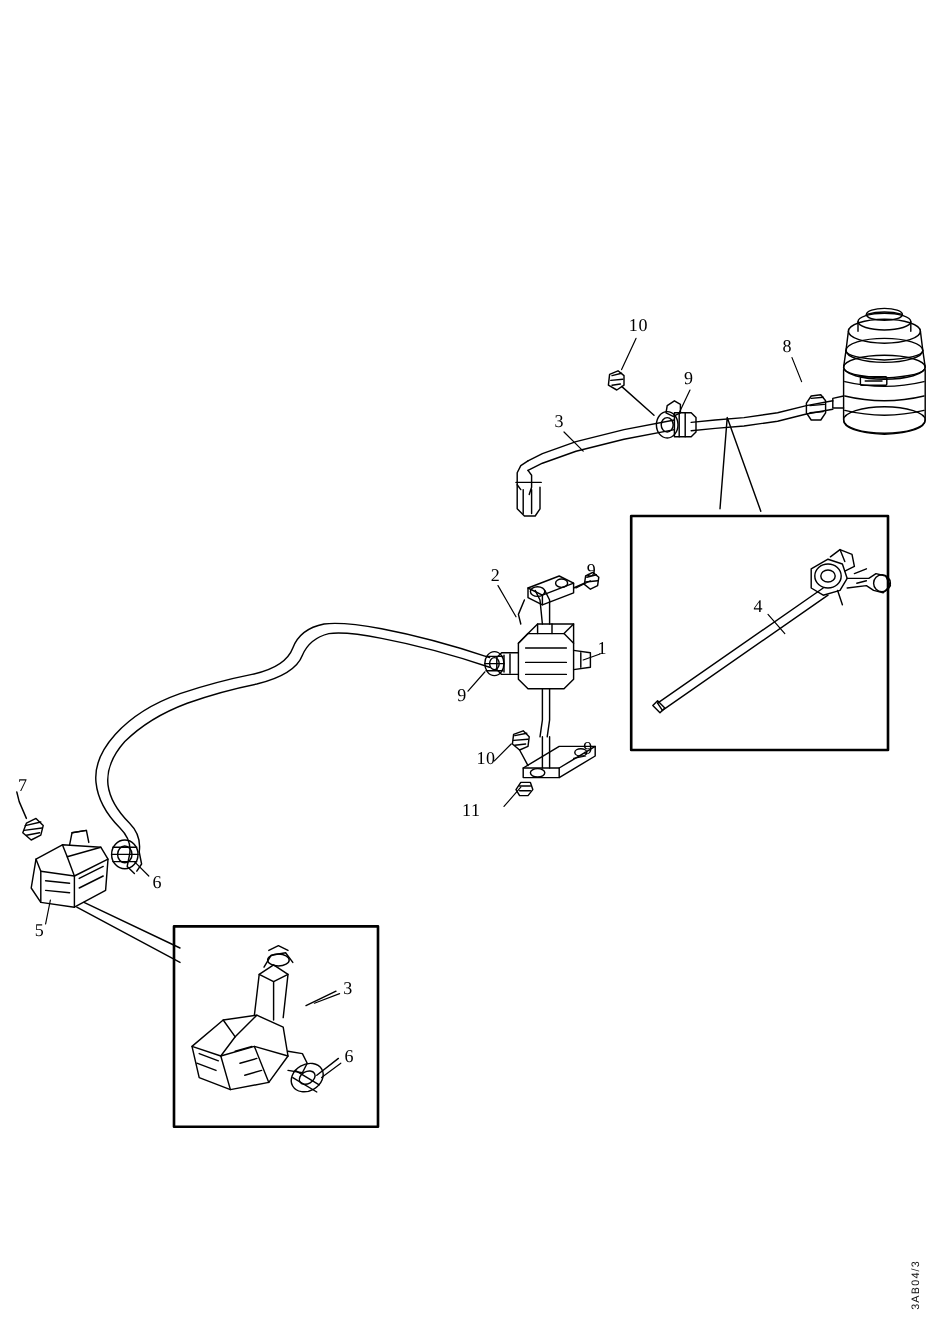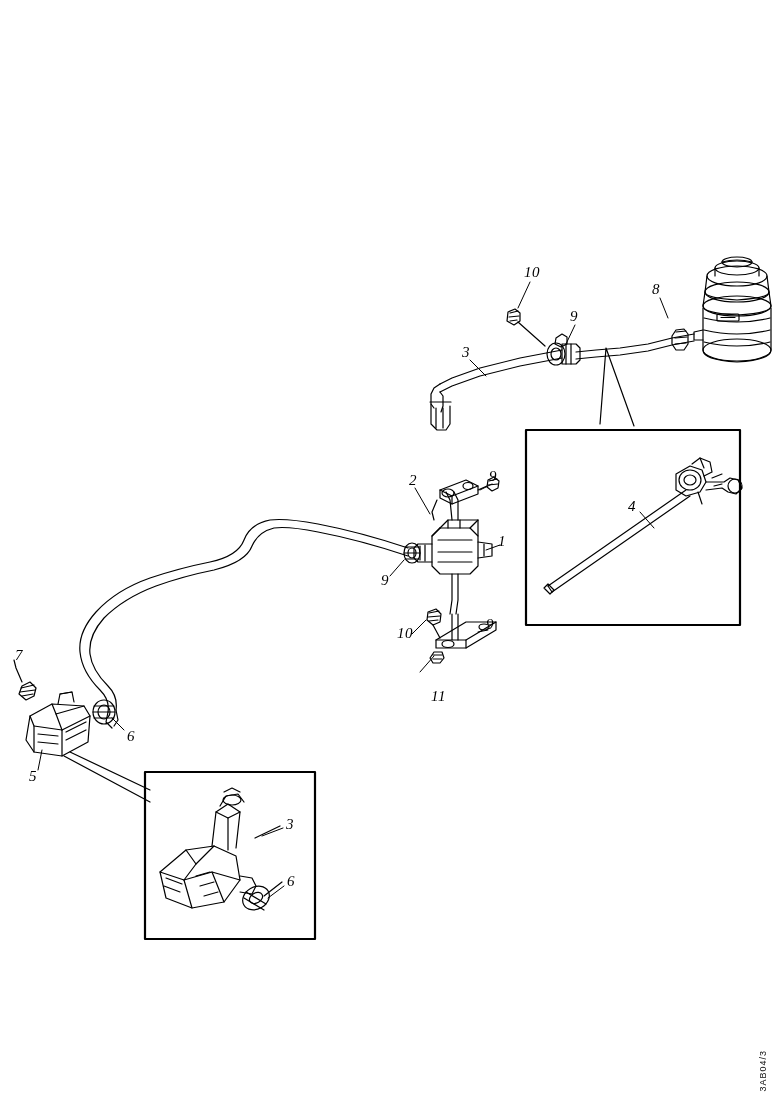--- a/index.html
+++ b/index.html
@@ -15,21 +15,20 @@
   svg.dwg{position:absolute;left:0;top:0;width:778px;height:1100px;}
   .callout{
     position:absolute;
     font-family:"Liberation Serif", serif;
     font-size:15px;
     font-weight:400;
     color:#000;
     line-height:1;
     white-space:nowrap;
     letter-spacing:0.5px;
-    font-style:italic;
   }
   .watermark{
     position:absolute;
     right:10px;
     bottom:8px;
     font-family:"Liberation Sans", sans-serif;
     font-size:9px;
     color:#000;
     writing-mode:vertical-rl;
     transform:rotate(180deg);
@@ -276,20 +275,20 @@
   <div class="callout" style="left:628px;top:499px;">4</div>
   <div class="callout" style="left:29px;top:769px;">5</div>
   <div class="callout" style="left:127px;top:729px;">6</div>
   <div class="callout" style="left:15px;top:648px;">7</div>
   <div class="callout" style="left:652px;top:282px;">8</div>
   <div class="callout" style="left:570px;top:309px;">9</div>
   <div class="callout" style="left:524px;top:265px;">10</div>
   <div class="callout" style="left:489px;top:469px;">9</div>
   <div class="callout" style="left:381px;top:573px;">9</div>
   <div class="callout" style="left:397px;top:626px;">10</div>
-  <div class="callout" style="left:431px;top:669px;margin-top:20px;">11</div>
+  <div class="callout" style="left:385px;top:669px;">11</div>
   <div class="callout" style="left:486px;top:617px;">9</div>
   <div class="callout" style="left:286px;top:817px;">3</div>
   <div class="callout" style="left:287px;top:874px;">6</div>
 
   <div class="watermark">3AB04/3</div>
 
 </div>
 
 </body></html>

